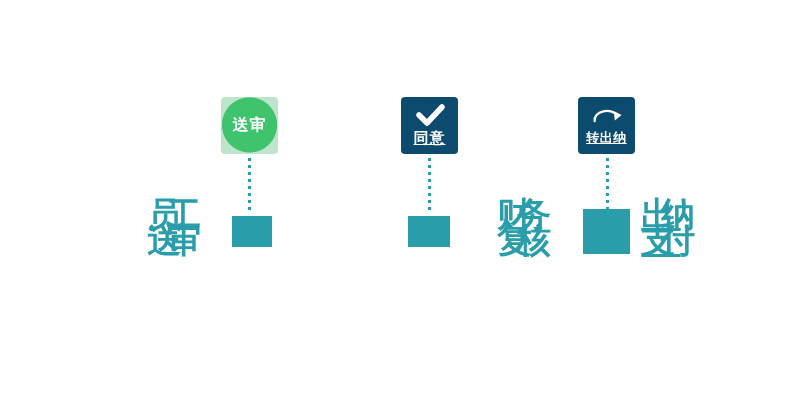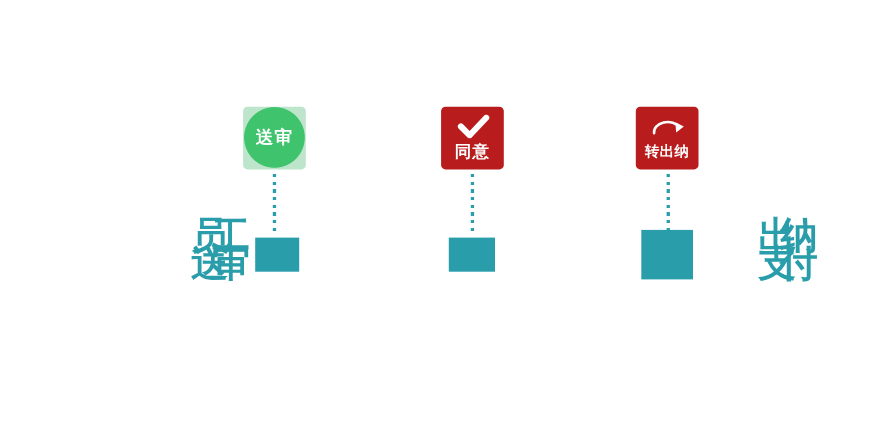--- a/index.html
+++ b/index.html
@@ -13,40 +13,40 @@
     position:absolute;top:97px;width:57px;height:57px;
     border-radius:4px;display:flex;flex-direction:column;
     align-items:center;justify-content:center;color:#ffffff;
     font-weight:bold;text-align:center;box-sizing:border-box;
   }
   .badge-circle{
     left:204px;
     background:radial-gradient(circle 28px at 50% 49%, #3fc36d 0 97%, #bce5cb 100%);
     font-size:16px;letter-spacing:1px;
   }
-  .badge-teal{background:#b91c1c;}
+  .badge-teal{background:#0c4a6e;text-decoration:underline;}
   .badge-approve{left:384px;font-size:15px;letter-spacing:1px;}
   .badge-transfer{left:561px;font-size:13px;letter-spacing:0.5px;justify-content:center;}
   .badge .glyph{width:34px;height:22px;margin-bottom:3px;}
   .badge .glyph svg{display:block;width:100%;height:100%;}
   
   .dotline{
     position:absolute;top:158px;width:3px;height:52px;
     background-image:repeating-linear-gradient(to bottom,#2a9dab 0 3px,transparent 3px 7px);
   }
   .dot-1{left:231px;} .dot-2{left:411px;} .dot-3{left:589px;}
   
   .step{
     position:absolute;top:201px;width:92px;
     color:#2a9dab;font-weight:bold;font-size:34px;
     line-height:26px;letter-spacing:-0.42em;
-    text-align:right;white-space:nowrap;
+    text-align:center;white-space:nowrap;
   }
   .step div{height:26px;}
-  .step-1{left:104px;} .step-2{left:276px;} .step-3{left:454px;} .step-4{left:620px;}
+  .step-1{left:104px;} .step-2{left:276px;} .step-3{left:454px;} .step-4{left:598px;text-decoration:underline;}
   .arrowblock{position:absolute;background:#2a9dab;}
   .ab-1{left:215px;top:216px;width:40px;height:31px;}
   .ab-2{left:391px;top:216px;width:42px;height:31px;}
   .ab-3{left:566px;top:209px;width:47px;height:45px;}
 </style>
 </head>
 <body>
 
 <div class="stage">
 
@@ -82,20 +82,24 @@
     <div>送审</div>
   </div>
 
   <div class="arrowblock ab-1"></div>
 
   <div class="step step-2">
   </div>
 
   <div class="arrowblock ab-2"></div>
 
+  <div class="step step-3">
+    <div>财务</div>
+    <div>复核</div>
+  </div>
 
   <div class="arrowblock ab-3"></div>
 
   <div class="step step-4">
     <div>出纳</div>
     <div>支付</div>
   </div>
 
 </div>
 

